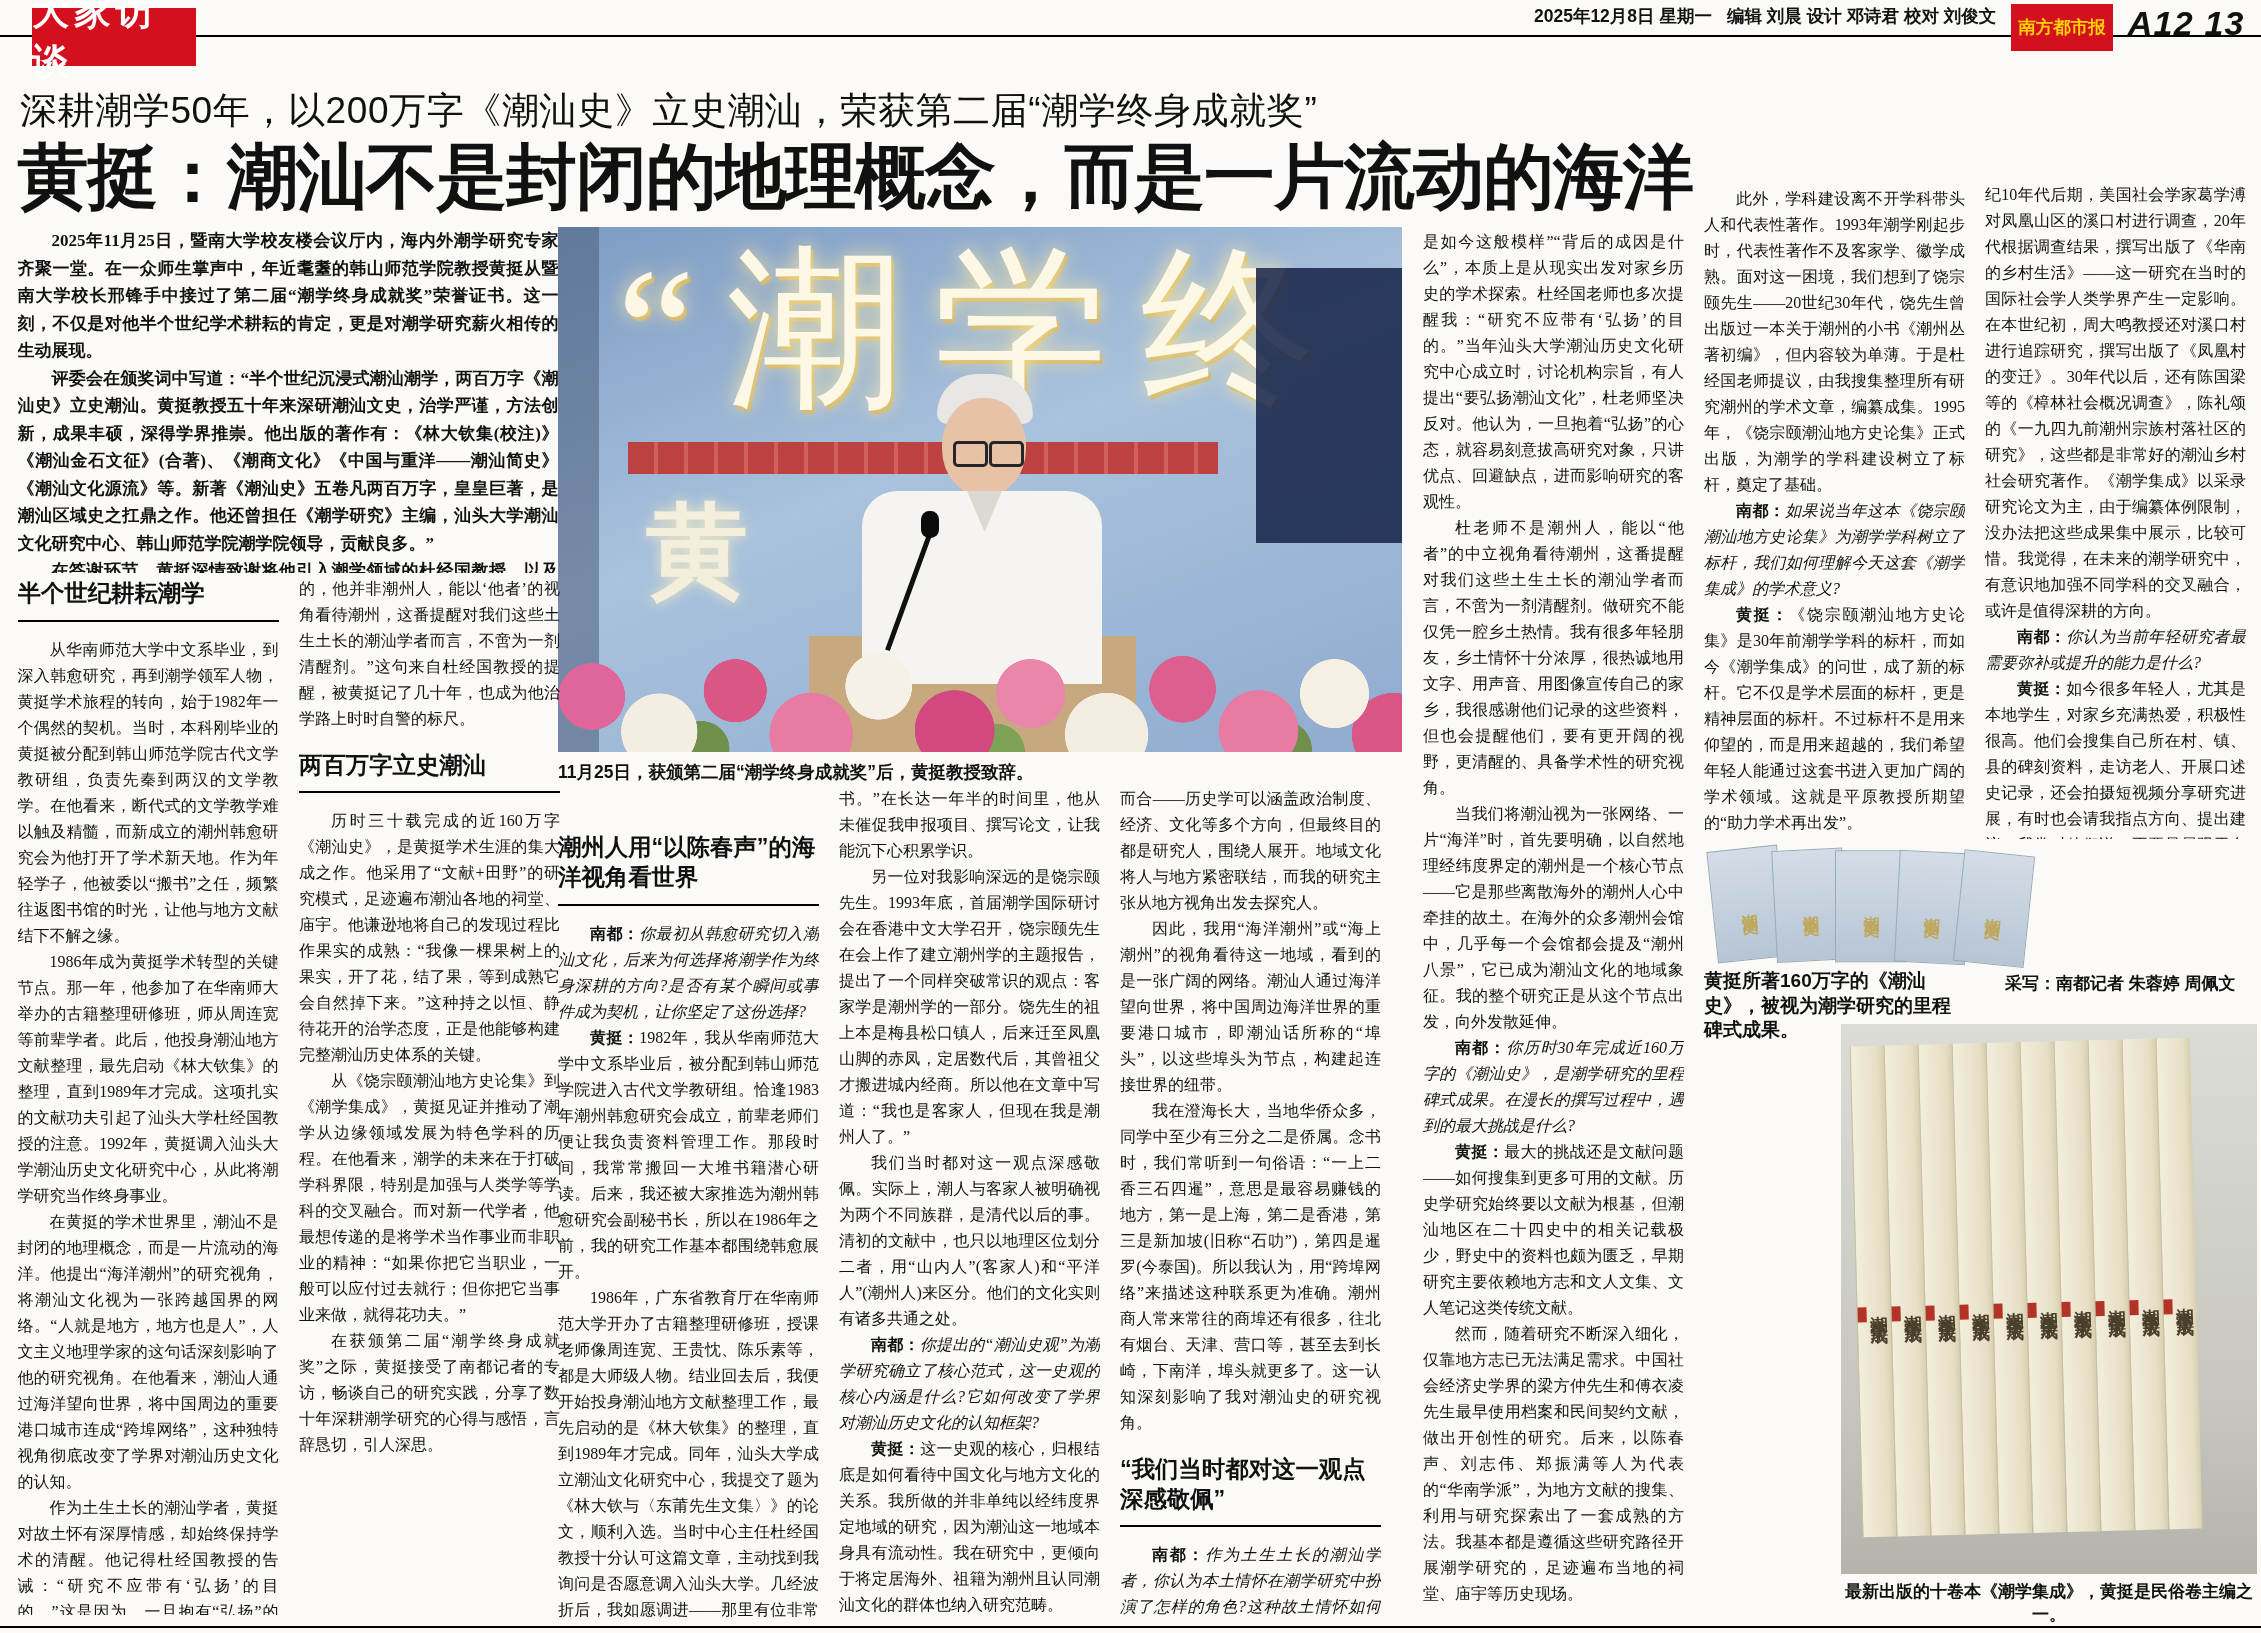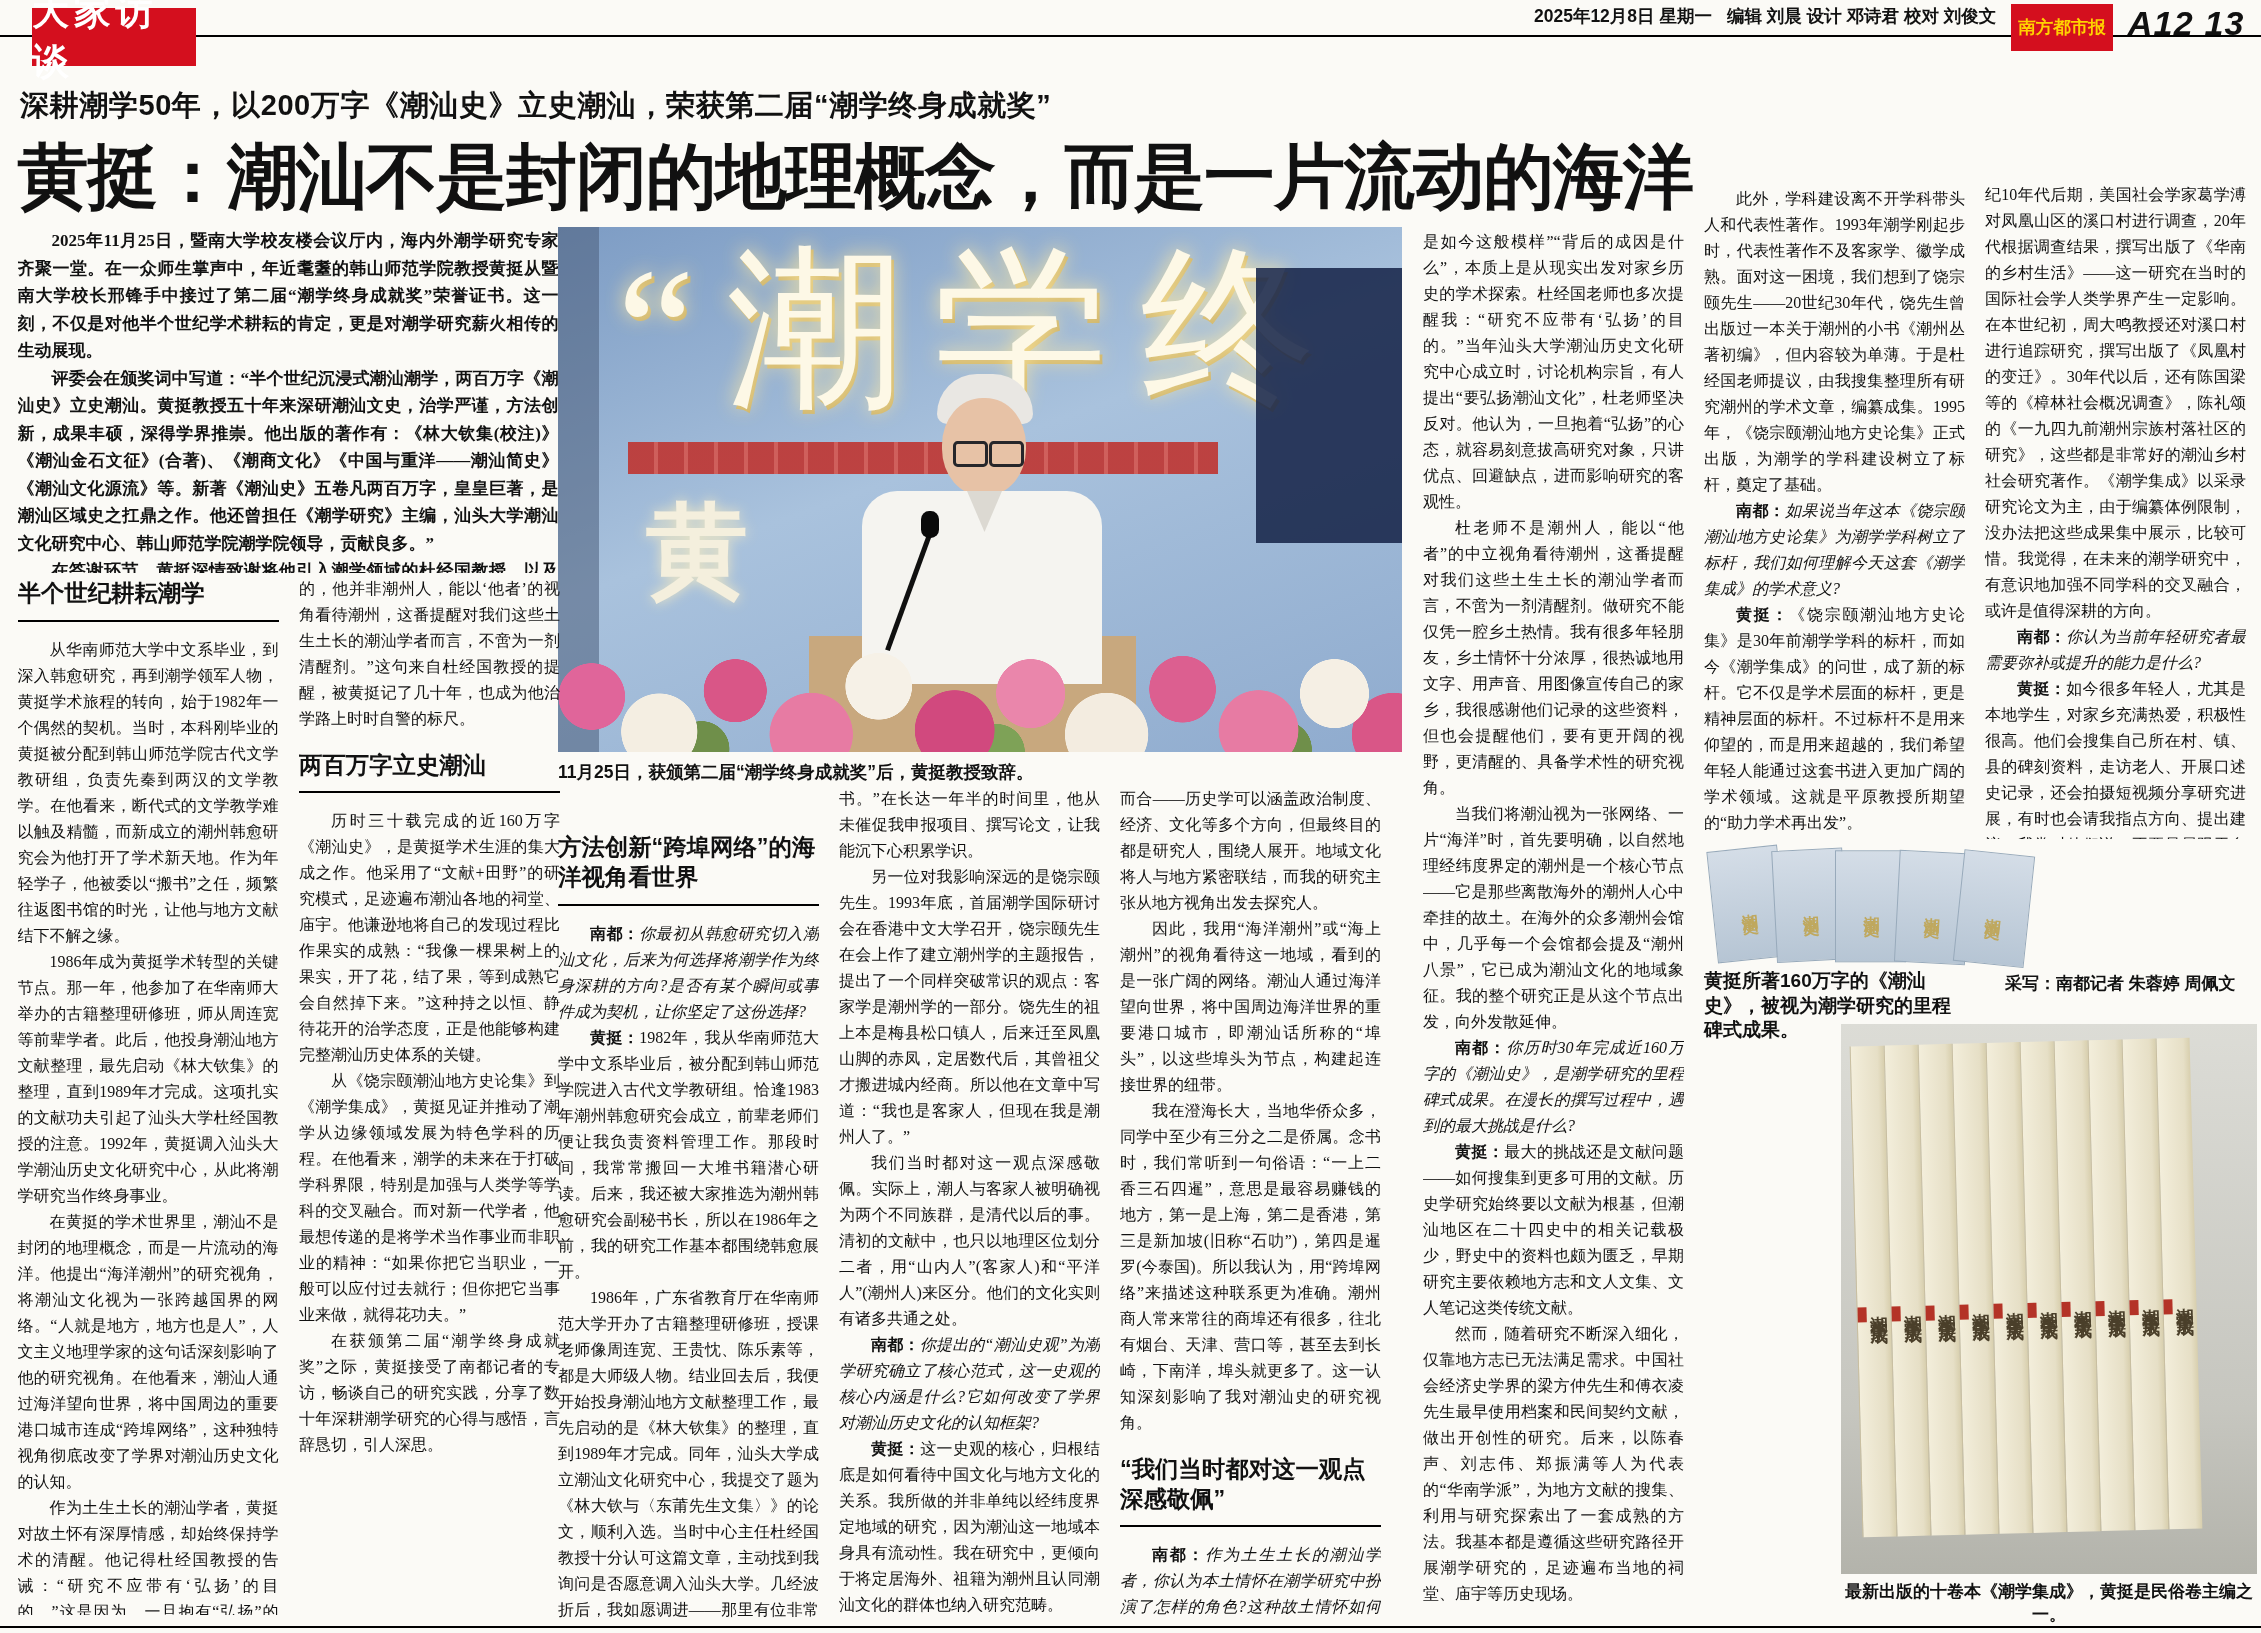--- a/index.html
+++ b/index.html
@@ -11,21 +11,21 @@
          color:#fff;font-family:"Liberation Sans",sans-serif;font-weight:900;font-size:37px;
          letter-spacing:4.7px;display:flex;align-items:center;justify-content:center;z-index:3;}
   .hright{position:absolute;right:16.4px;top:3.5px;height:30px;display:flex;align-items:flex-start;gap:15px;
           font-family:"Liberation Sans",sans-serif;}
   .hdate,.hstaff{font-size:17.5px;font-weight:600;color:#111;}
   .brand{background:#d40f1e;color:#ffd200;font-weight:900;font-size:17.5px;padding:15px 7px;line-height:1;}
   .pageno{font-size:34px;font-weight:900;font-style:italic;letter-spacing:1.2px;}
   .bottom-rule{position:absolute;left:0;bottom:5.8px;width:2261px;height:2.3px;background:#000;}
   
   .kicker{position:absolute;left:20px;top:86px;width:1519px;font-family:"Liberation Sans",sans-serif;
-          font-weight:700;font-size:29px;letter-spacing:0.6px;white-space:nowrap;}
+          font-weight:400;font-size:37px;letter-spacing:0.6px;white-space:nowrap;}
   .headline{position:absolute;left:17.5px;top:130px;width:1531px;font-family:"Liberation Sans",sans-serif;
           font-weight:900;font-size:71px;letter-spacing:-1.2px;white-space:nowrap;}
   
   .intro{position:absolute;left:17.5px;top:227px;width:541px;height:346px;overflow:hidden;
          font-size:17px;line-height:27.5px;font-weight:700;text-align:justify;}
   .intro p{margin:0;text-indent:2em;}
   
   .col{position:absolute;overflow:hidden;text-align:justify;font-size:16px;line-height:26px;}
   .col p{margin:0;}
   .col p.p{text-indent:2em;}
@@ -152,21 +152,21 @@
       <p class="p">作为土生土长的潮汕学者，黄挺对故土怀有深厚情感，却始终保持学术的清醒。他记得杜经国教授的告诫：“研究不应带有‘弘扬’的目的。”这是因为，一旦抱有“弘扬”的目的，就会影响研究的客观性。这种批判性的本土视角，使他的研究既深入又超脱。黄挺坦言：“乡土情怀不可以过分强烈。”</p>
     </div>
   <div class="col" id="c2">
       <p class="pc">的，他并非潮州人，能以‘他者’的视角看待潮州，这番提醒对我们这些土生土长的潮汕学者而言，不啻为一剂清醒剂。”这句来自杜经国教授的提醒，被黄挺记了几十年，也成为他治学路上时时自警的标尺。</p>
       <h3 class="subhead">两百万字立史潮汕</h3>
       <p class="p">历时三十载完成的近160万字《潮汕史》，是黄挺学术生涯的集大成之作。他采用了“文献+田野”的研究模式，足迹遍布潮汕各地的祠堂、庙宇。他谦逊地将自己的发现过程比作果实的成熟：“我像一棵果树上的果实，开了花，结了果，等到成熟它会自然掉下来。”这种持之以恒、静待花开的治学态度，正是他能够构建完整潮汕历史体系的关键。</p>
       <p class="p">从《饶宗颐潮汕地方史论集》到《潮学集成》，黄挺见证并推动了潮学从边缘领域发展为特色学科的历程。在他看来，潮学的未来在于打破学科界限，特别是加强与人类学等学科的交叉融合。而对新一代学者，他最想传递的是将学术当作事业而非职业的精神：“如果你把它当职业，一般可以应付过去就行；但你把它当事业来做，就得花功夫。”</p>
       <p class="p">在获颁第二届“潮学终身成就奖”之际，黄挺接受了南都记者的专访，畅谈自己的研究实践，分享了数十年深耕潮学研究的心得与感悟，言辞恳切，引人深思。</p>
     </div>
   <div class="col" id="c3">
-      <h3 class="subhead first">方法创新“跨埠网络”的海洋视角看世界</h3>
+      <h3 class="subhead first">潮州人用“以陈春声”的海洋视角看世界</h3>
       <p class="q"><b>南都：</b>你最初从韩愈研究切入潮汕文化，后来为何选择将潮学作为终身深耕的方向?是否有某个瞬间或事件成为契机，让你坚定了这份选择?</p>
       <p class="a"><b>黄挺：</b>1982年，我从华南师范大学中文系毕业后，被分配到韩山师范学院进入古代文学教研组。恰逢1983年潮州韩愈研究会成立，前辈老师们便让我负责资料管理工作。那段时间，我常常搬回一大堆书籍潜心研读。后来，我还被大家推选为潮州韩愈研究会副秘书长，所以在1986年之前，我的研究工作基本都围绕韩愈展开。</p>
       <p class="p">1986年，广东省教育厅在华南师范大学开办了古籍整理研修班，授课老师像周连宽、王贵忱、陈乐素等，都是大师级人物。结业回去后，我便开始投身潮汕地方文献整理工作，最先启动的是《林大钦集》的整理，直到1989年才完成。同年，汕头大学成立潮汕文化研究中心，我提交了题为《林大钦与〈东莆先生文集〉》的论文，顺利入选。当时中心主任杜经国教授十分认可这篇文章，主动找到我询问是否愿意调入汕头大学。几经波折后，我如愿调进——那里有位非常优秀的领路人，杜经国教授。</p>
     </div>
   <div class="col" id="c4">
       <p class="pc">书。”在长达一年半的时间里，他从未催促我申报项目、撰写论文，让我能沉下心积累学识。</p>
       <p class="p">另一位对我影响深远的是饶宗颐先生。1993年底，首届潮学国际研讨会在香港中文大学召开，饶宗颐先生在会上作了建立潮州学的主题报告，提出了一个同样突破常识的观点：客家学是潮州学的一部分。饶先生的祖上本是梅县松口镇人，后来迁至凤凰山脚的赤凤，定居数代后，其曾祖父才搬进城内经商。所以他在文章中写道：“我也是客家人，但现在我是潮州人了。”</p>
       <p class="p">我们当时都对这一观点深感敬佩。实际上，潮人与客家人被明确视为两个不同族群，是清代以后的事。清初的文献中，也只以地理区位划分二者，用“山内人”(客家人)和“平洋人”(潮州人)来区分。他们的文化实则有诸多共通之处。</p>
       <p class="q"><b>南都：</b>你提出的“潮汕史观”为潮学研究确立了核心范式，这一史观的核心内涵是什么?它如何改变了学界对潮汕历史文化的认知框架?</p>
       <p class="a"><b>黄挺：</b>这一史观的核心，归根结底是如何看待中国文化与地方文化的关系。我所做的并非单纯以经纬度界定地域的研究，因为潮汕这一地域本身具有流动性。我在研究中，更倾向于将定居海外、祖籍为潮州且认同潮汕文化的群体也纳入研究范畴。</p>

